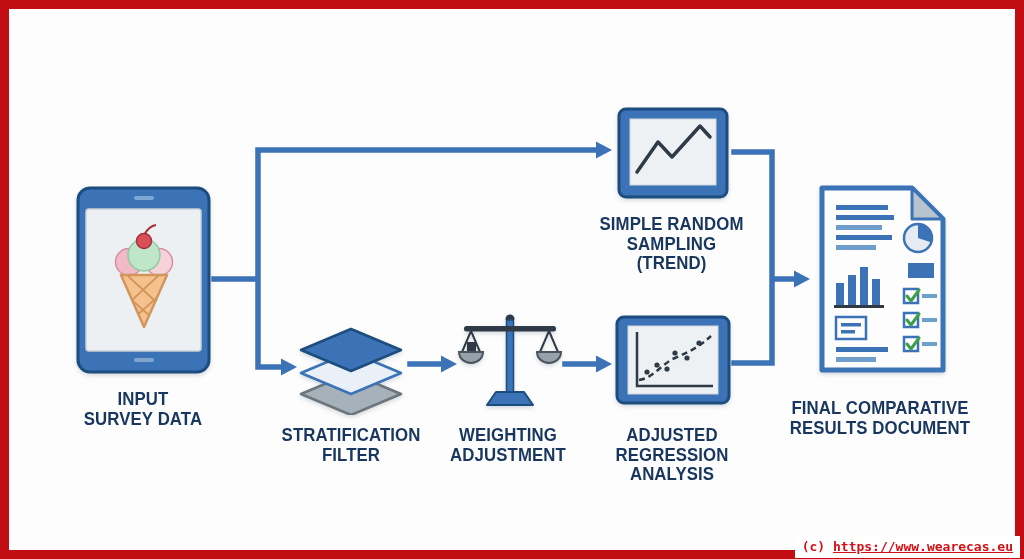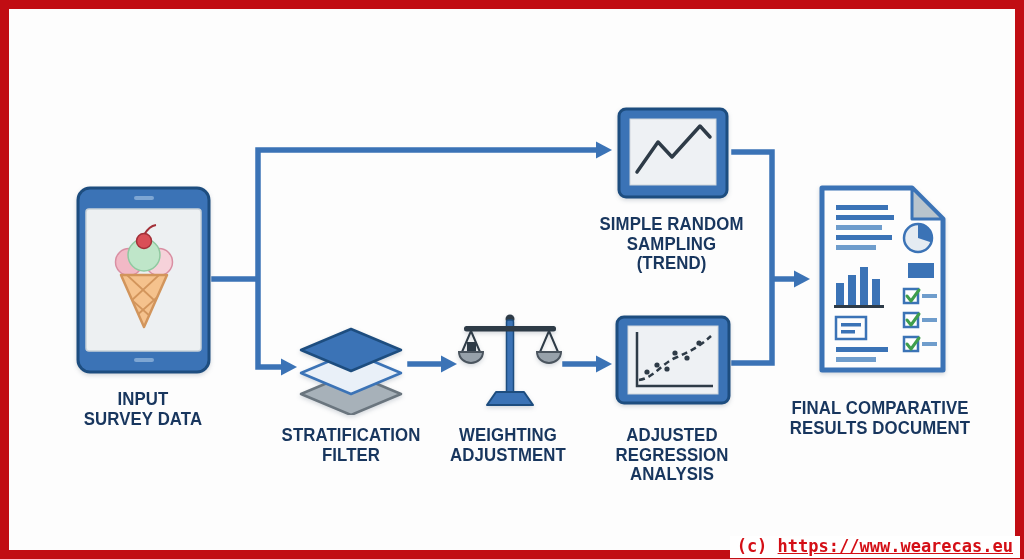--- a/index.html
+++ b/index.html
@@ -42,21 +42,21 @@
   }
   .watermark {
     position: absolute;
     right: 4px;
     bottom: 1px;
     z-index: 11;
     background: #ffffff;
     color: #d40f16;
     font-family: "DejaVu Sans Mono", monospace;
     font-weight: 700;
-    font-size: 17px;
+    font-size: 13px;
     line-height: 17px;
     padding: 2px 7px 3px 7px;
     white-space: nowrap;
   }
   .wm-url { text-decoration: underline; }
 </style>
 </head>
 <body>
 
 <div class="canvas">

